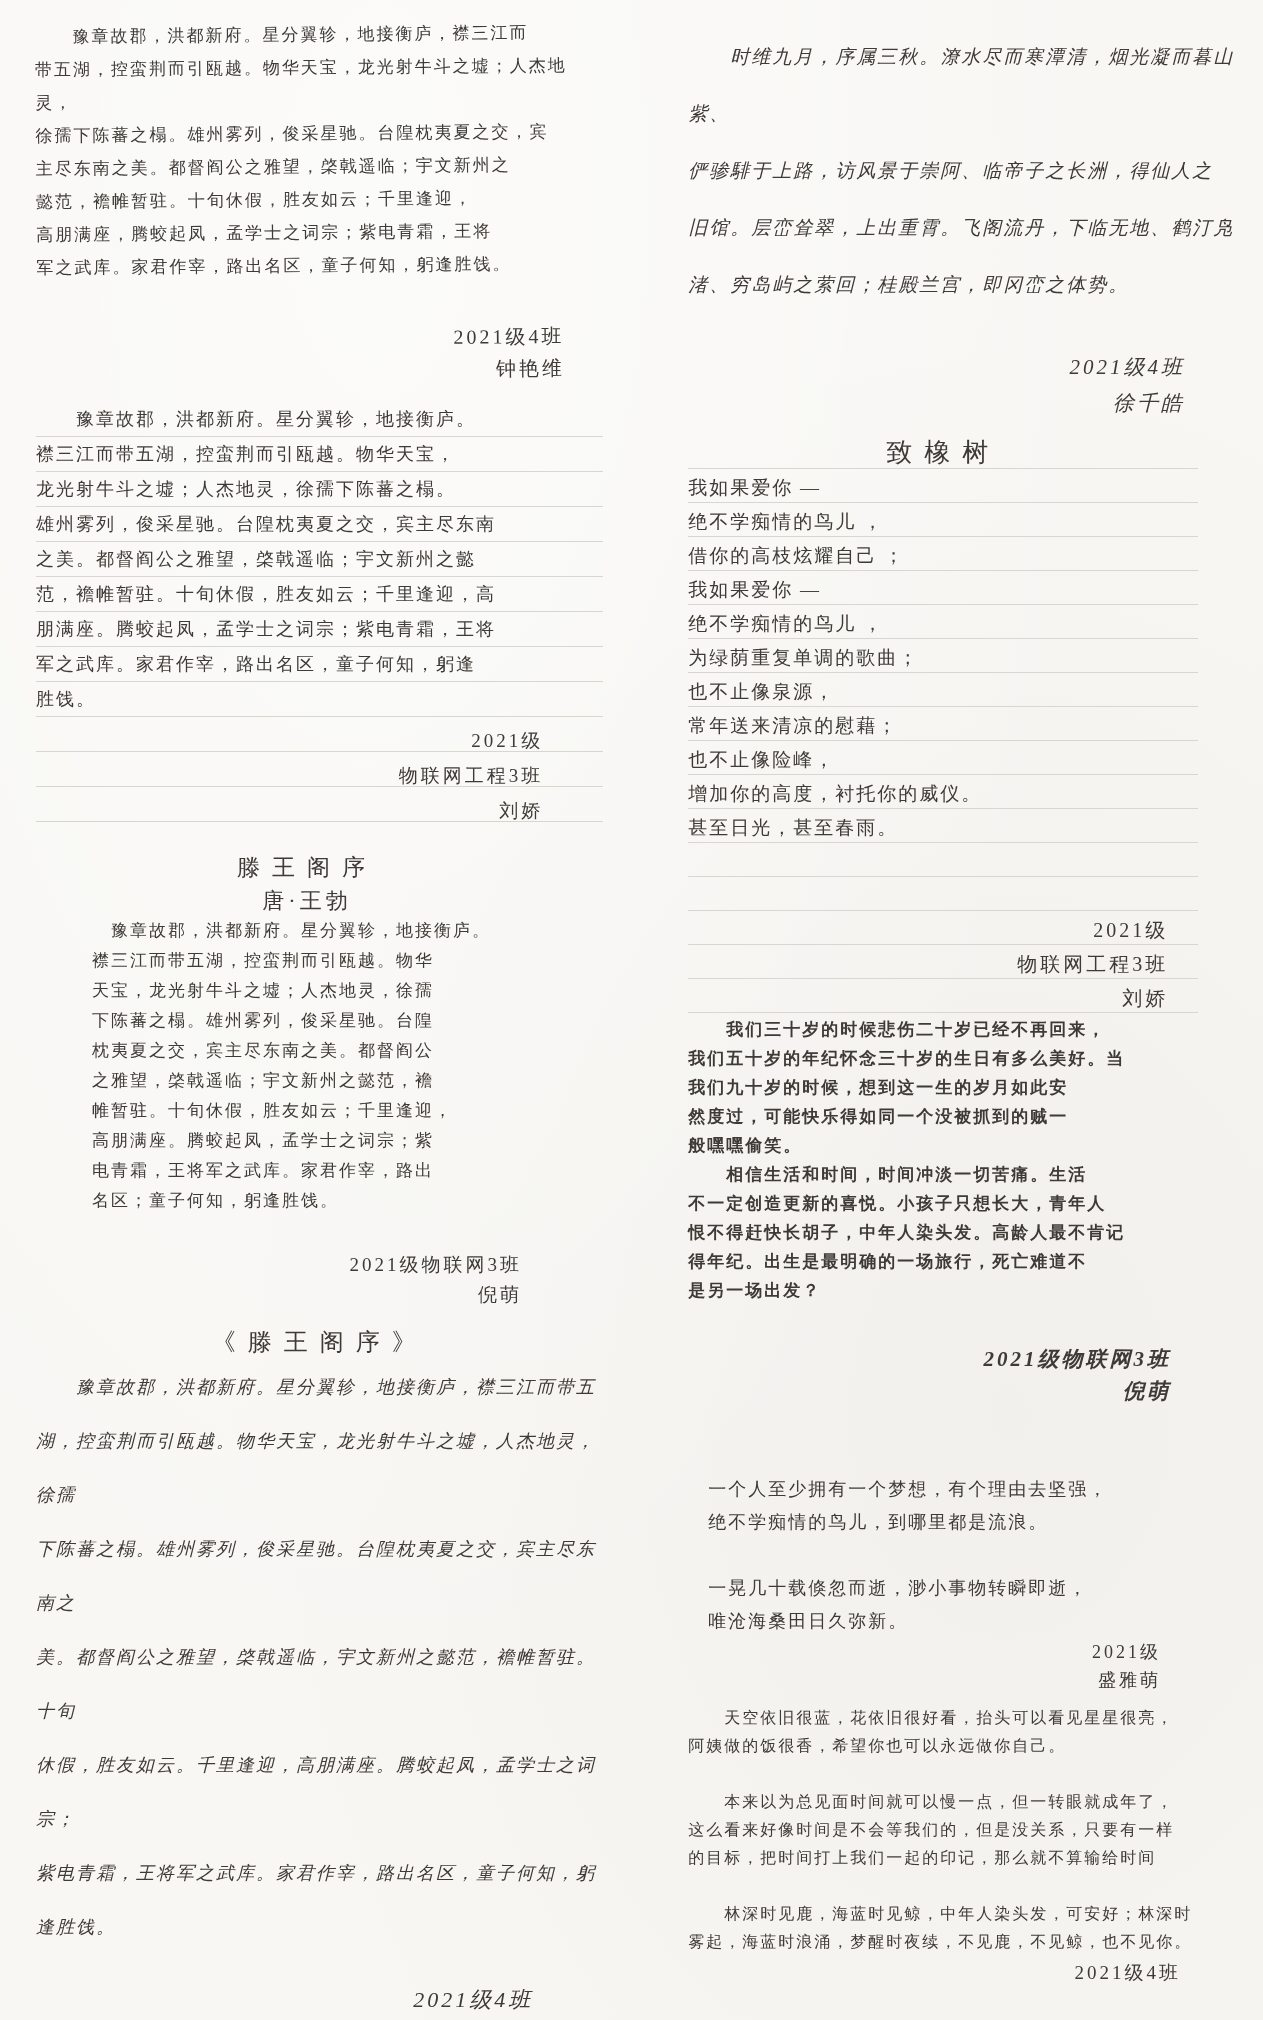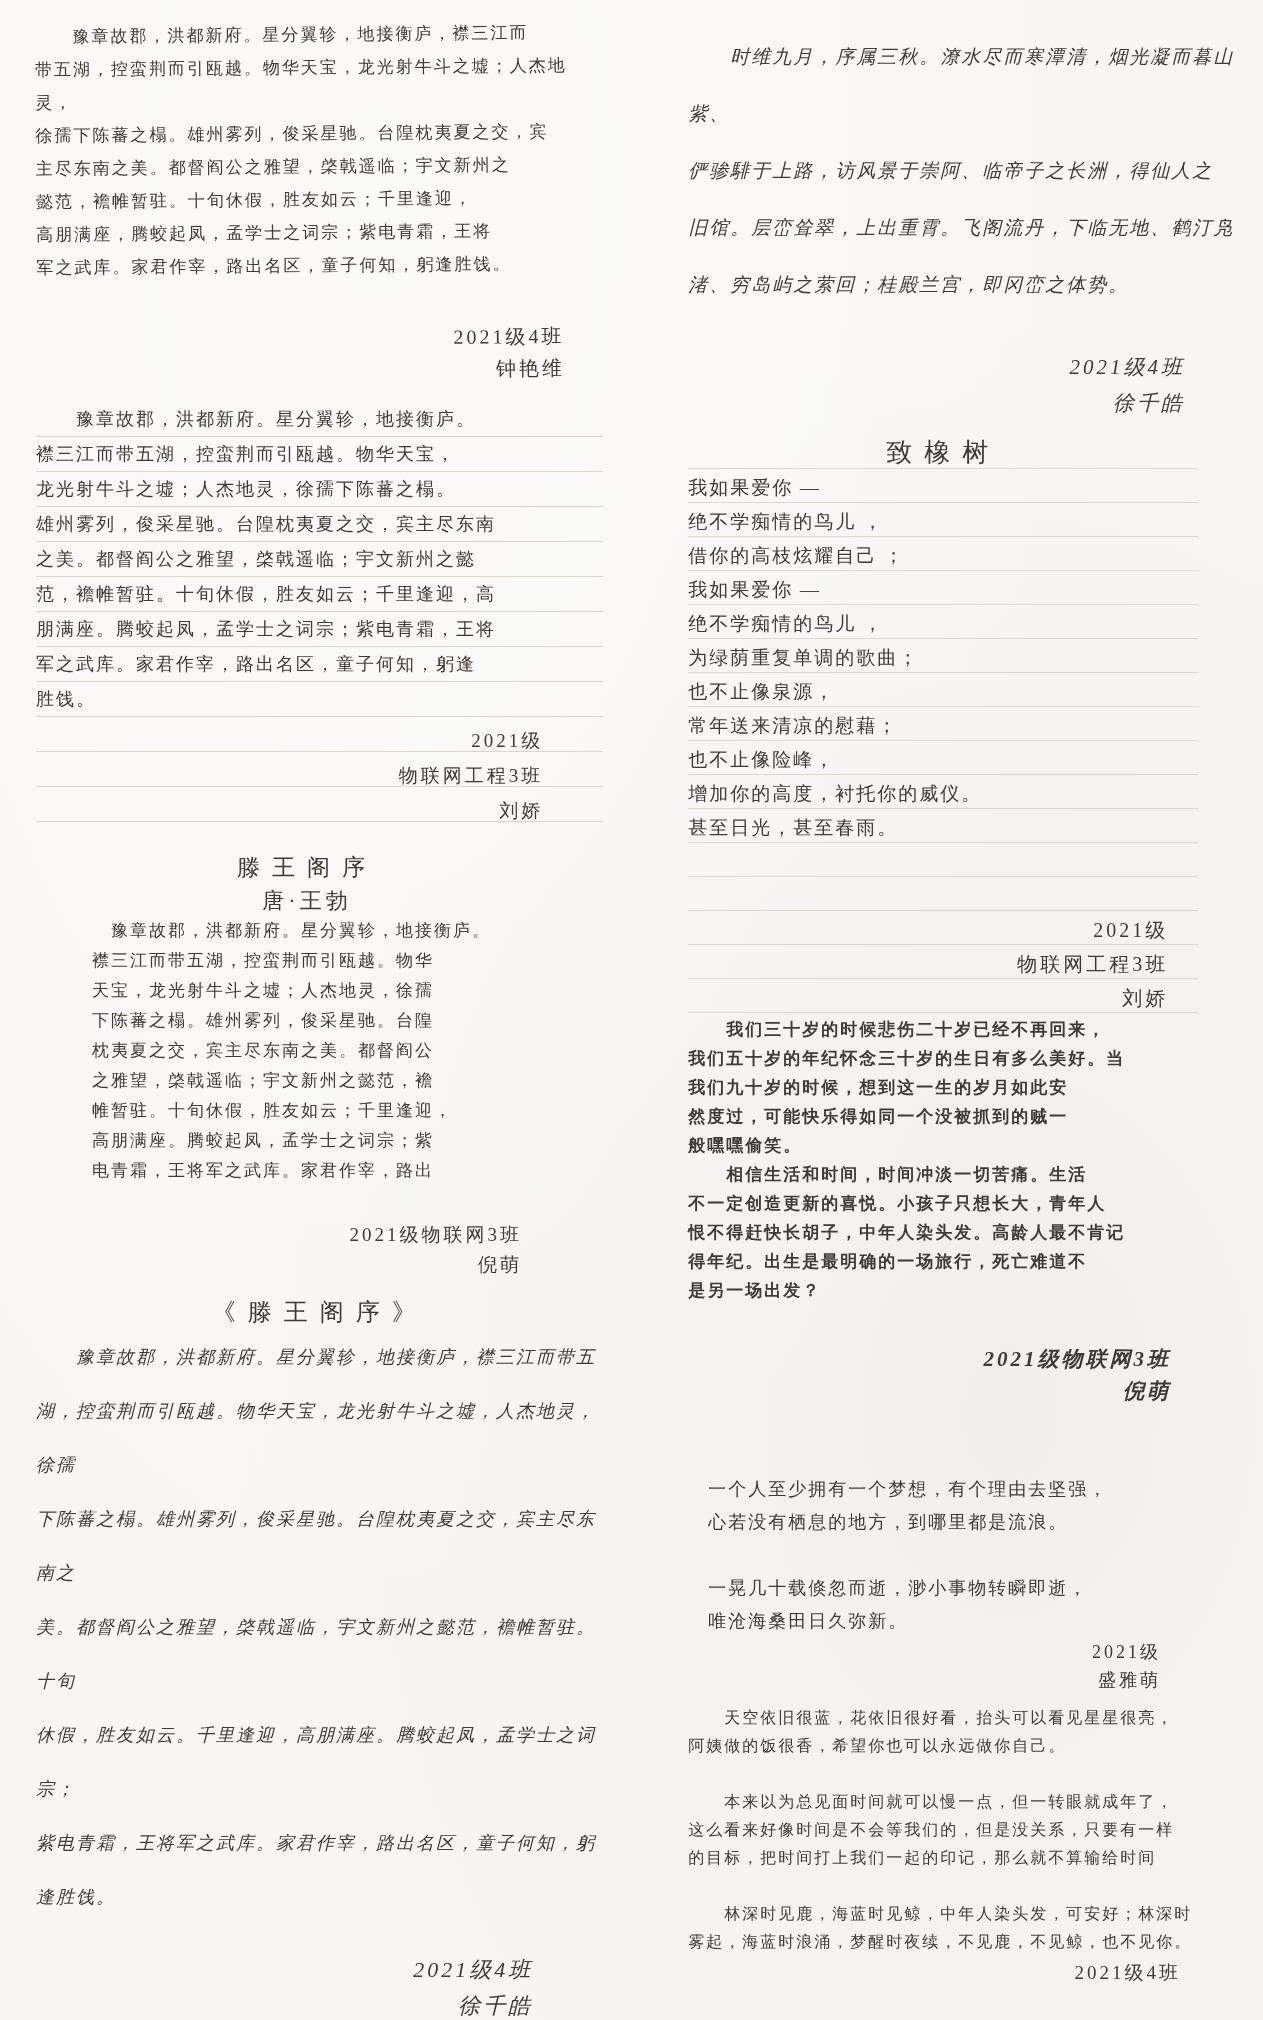--- a/index.html
+++ b/index.html
@@ -115,20 +115,21 @@
         <div class="body">
           <div class="line">　豫章故郡，洪都新府。星分翼轸，地接衡庐。</div>
           <div class="line">襟三江而带五湖，控蛮荆而引瓯越。物华</div>
           <div class="line">天宝，龙光射牛斗之墟；人杰地灵，徐孺</div>
           <div class="line">下陈蕃之榻。雄州雾列，俊采星驰。台隍</div>
           <div class="line">枕夷夏之交，宾主尽东南之美。都督阎公</div>
           <div class="line">之雅望，棨戟遥临；宇文新州之懿范，襜</div>
           <div class="line">帷暂驻。十旬休假，胜友如云；千里逢迎，</div>
           <div class="line">高朋满座。腾蛟起凤，孟学士之词宗；紫</div>
           <div class="line">电青霜，王将军之武库。家君作宰，路出</div>
+          <div class="line">名区；童子何知，躬逢胜饯。</div>
         </div>
         <div class="signature">
           <div class="sig-line">2021级物联网3班</div>
           <div class="sig-line">倪萌</div>
         </div>
       </section>
       <section class="block prose loose cursive">
         <div class="title">《滕王阁序》</div>
         <div class="body">
           <div class="line">　　豫章故郡，洪都新府。星分翼轸，地接衡庐，襟三江而带五</div>
@@ -194,21 +195,21 @@
           <div class="line">是另一场出发？</div>
         </div>
         <div class="signature">
           <div class="sig-line">2021级物联网3班</div>
           <div class="sig-line">倪萌</div>
         </div>
       </section>
       <section class="block prose">
         <div class="body">
           <div class="line">　一个人至少拥有一个梦想，有个理由去坚强，</div>
-          <div class="line">　心若没有栖息的地方，到哪里都是流浪。</div>
+          <div class="line">　绝不学痴情的鸟儿，到哪里都是流浪。</div>
           <div class="line">&nbsp;</div>
           <div class="line">　一晃几十载倏忽而逝，渺小事物转瞬即逝，</div>
           <div class="line">　唯沧海桑田日久弥新。</div>
         </div>
         <div class="signature">
           <div class="sig-line">2021级</div>
           <div class="sig-line">盛雅萌</div>
         </div>
       </section>
       <section class="block prose">

